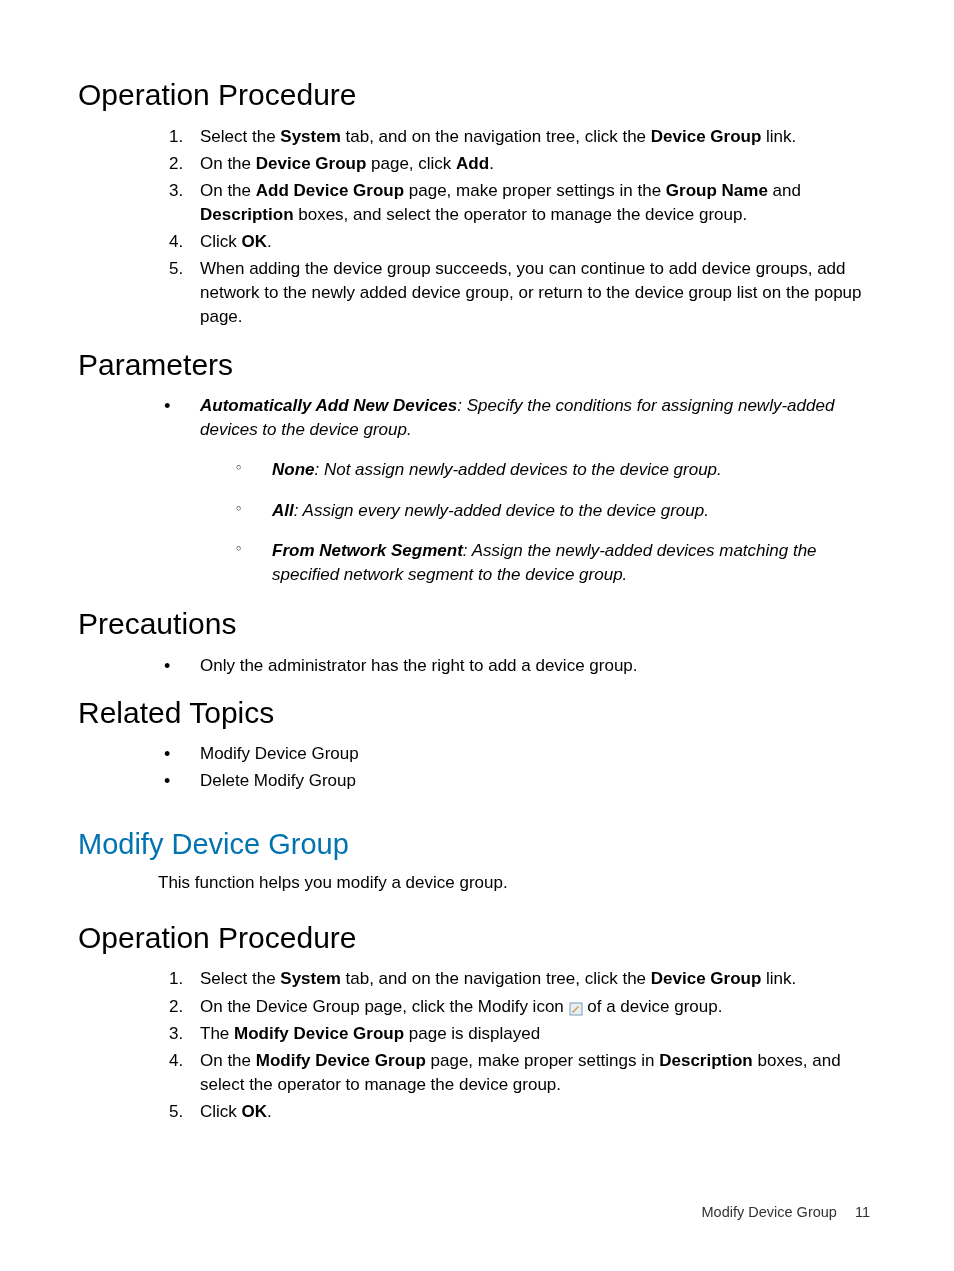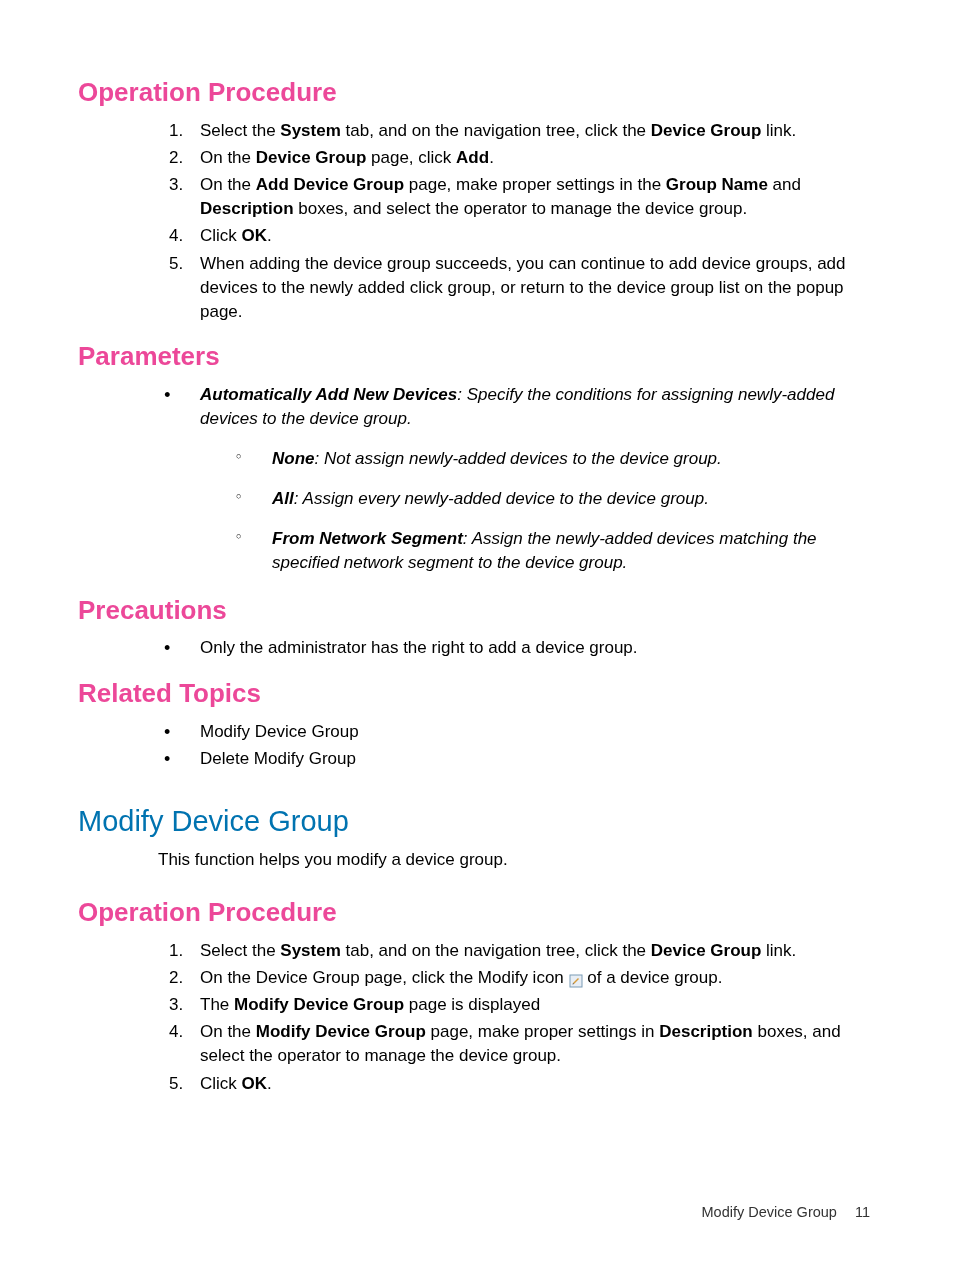--- a/index.html
+++ b/index.html
@@ -8,23 +8,23 @@
       font-size: 17px;
       line-height: 1.42;
       color: #000;
       background: #fff;
       width: 954px;
       height: 1271px;
       position: relative;
       padding: 60px 78px 60px 78px;
     }
     .h2 {
-      color: #ec4899;
-      font-size: 26px;
-      font-weight: 700;
+      color: #000000;
+      font-size: 30px;
+      font-weight: 400;
       margin-bottom: 8px;
       margin-top: 14px;
     }
     .h1 {
       color: #0073b0;
       font-size: 29px;
       font-weight: 400;
       margin-top: 30px;
       margin-bottom: 6px;
     }
@@ -102,21 +102,21 @@
   </style>
 </head>
 <body>
 
 <div class="h2">Operation Procedure</div>
 <ol>
   <li><span>Select the </span><b>System</b><span> tab, and on the navigation tree, click the </span><b>Device Group</b><span> link.</span></li>
   <li><span>On the </span><b>Device Group</b><span> page, click </span><b>Add</b><span>.</span></li>
   <li><span>On the </span><b>Add Device Group</b><span> page, make proper settings in the </span><b>Group Name</b><span> and </span><b>Description</b><span> boxes, and select the operator to manage the device group.</span></li>
   <li><span>Click </span><b>OK</b><span>.</span></li>
-  <li>When adding the device group succeeds, you can continue to add device groups, add devices to the newly added click group, or return to the device group list on the popup page.</li>
+  <li>When adding the device group succeeds, you can continue to add device groups, add network to the newly added device group, or return to the device group list on the popup page.</li>
 </ol>
 
 <div class="h2">Parameters</div>
 <ul class="bullets spaced">
   <li>
     <b>Automatically Add New Devices</b><span>: Specify the conditions for assigning newly-added devices to the device group.</span>
     <ul class="sub">
       <li><b>None</b><span>: Not assign newly-added devices to the device group.</span></li>
       <li><b>All</b><span>: Assign every newly-added device to the device group.</span></li>
       <li><b>From Network Segment</b><span>: Assign the newly-added devices matching the specified network segment to the device group.</span></li>

